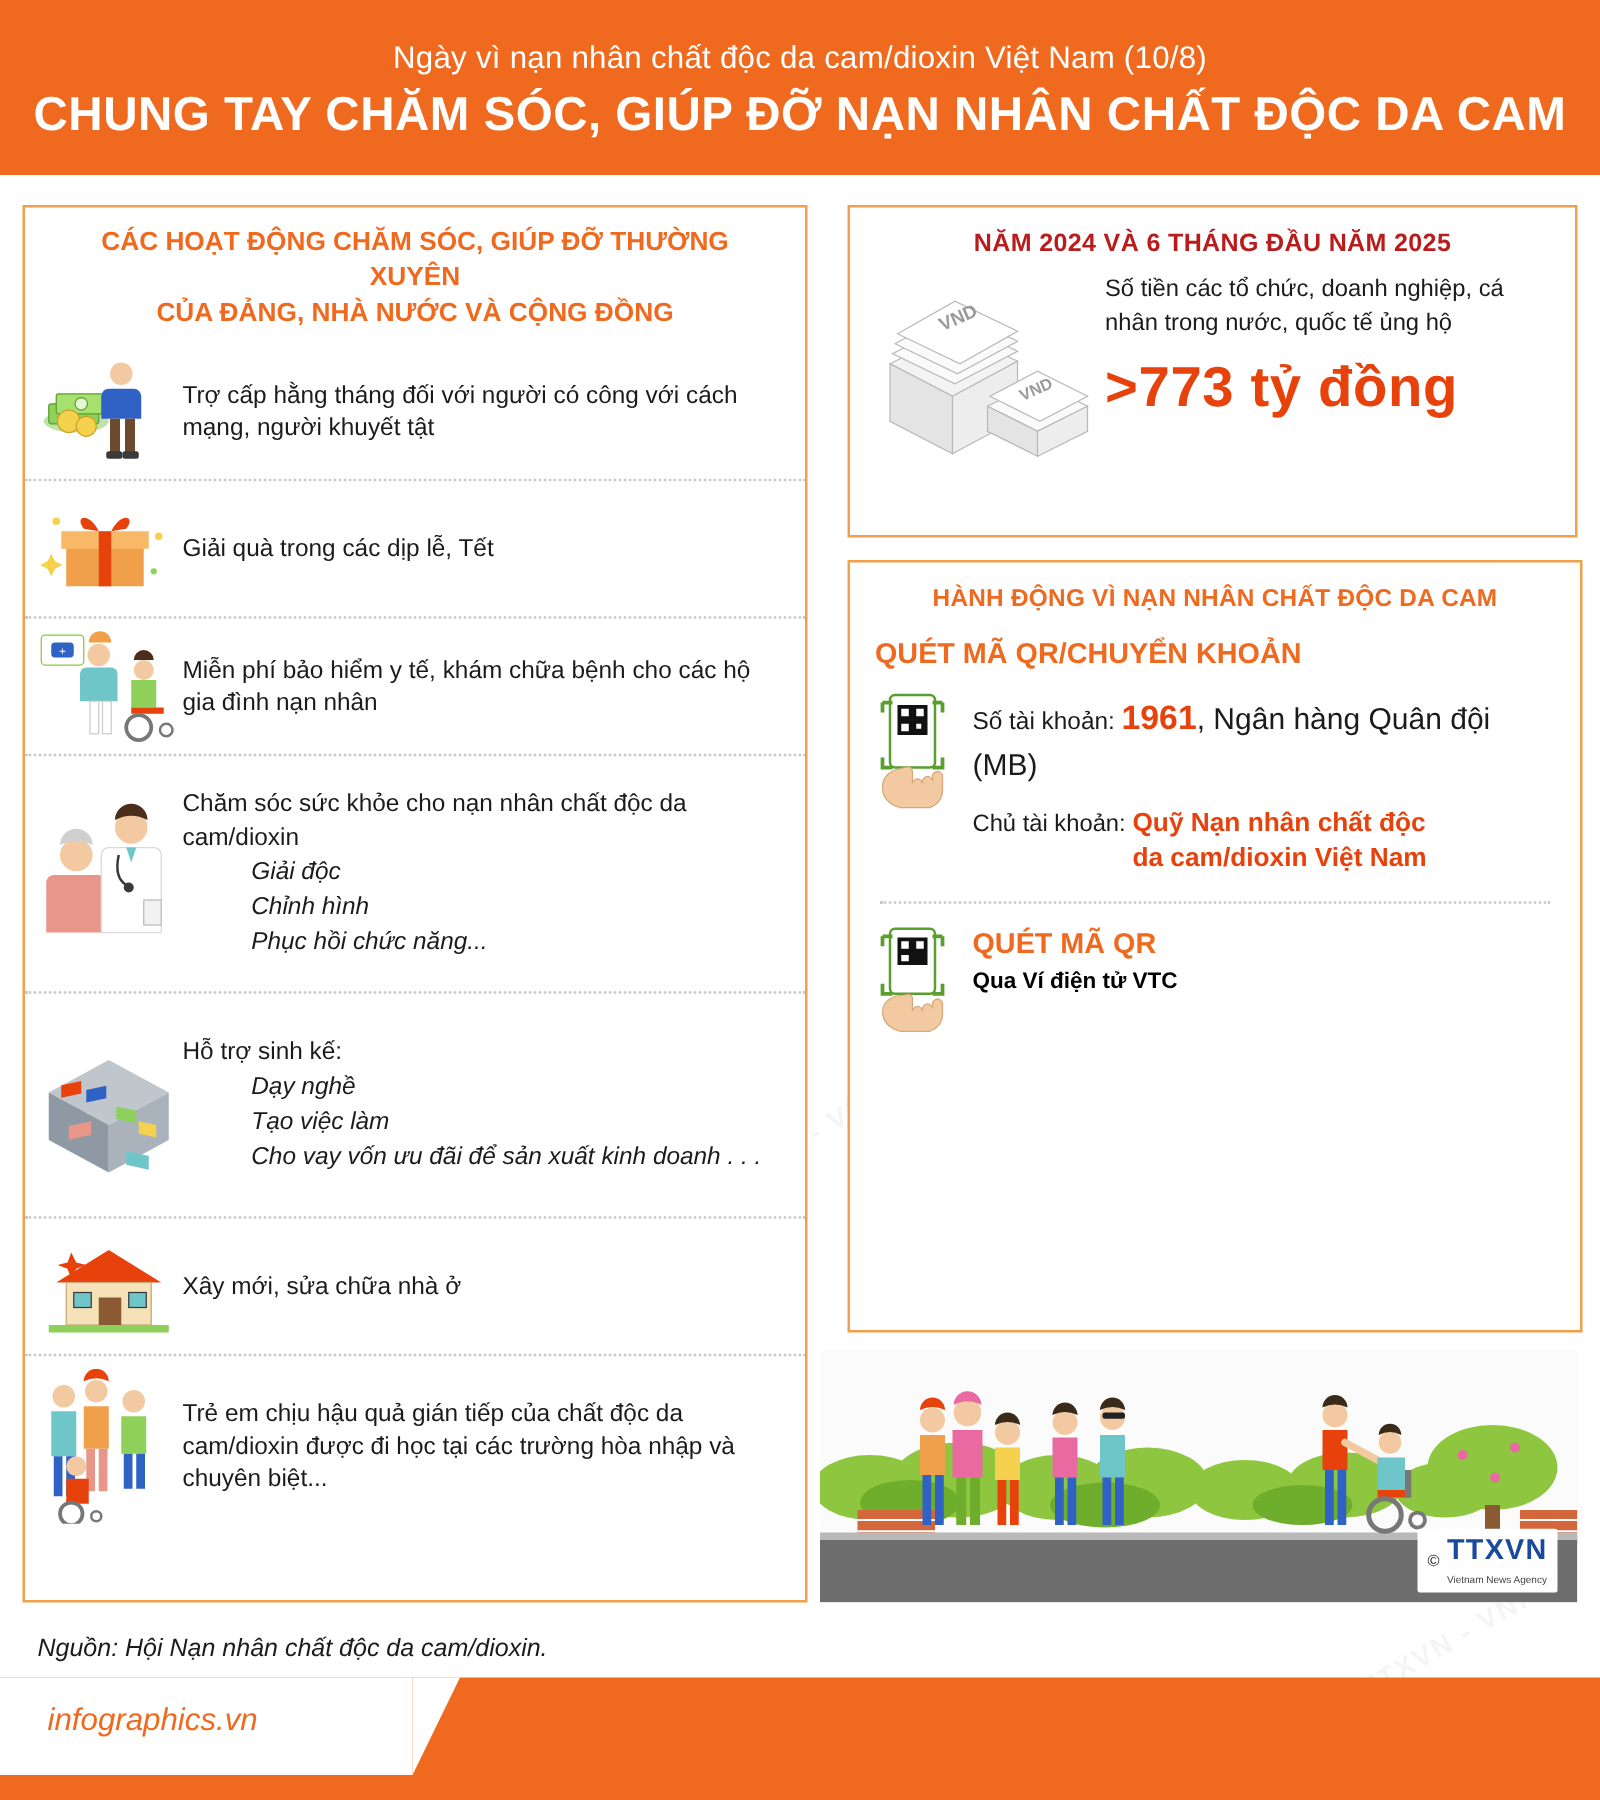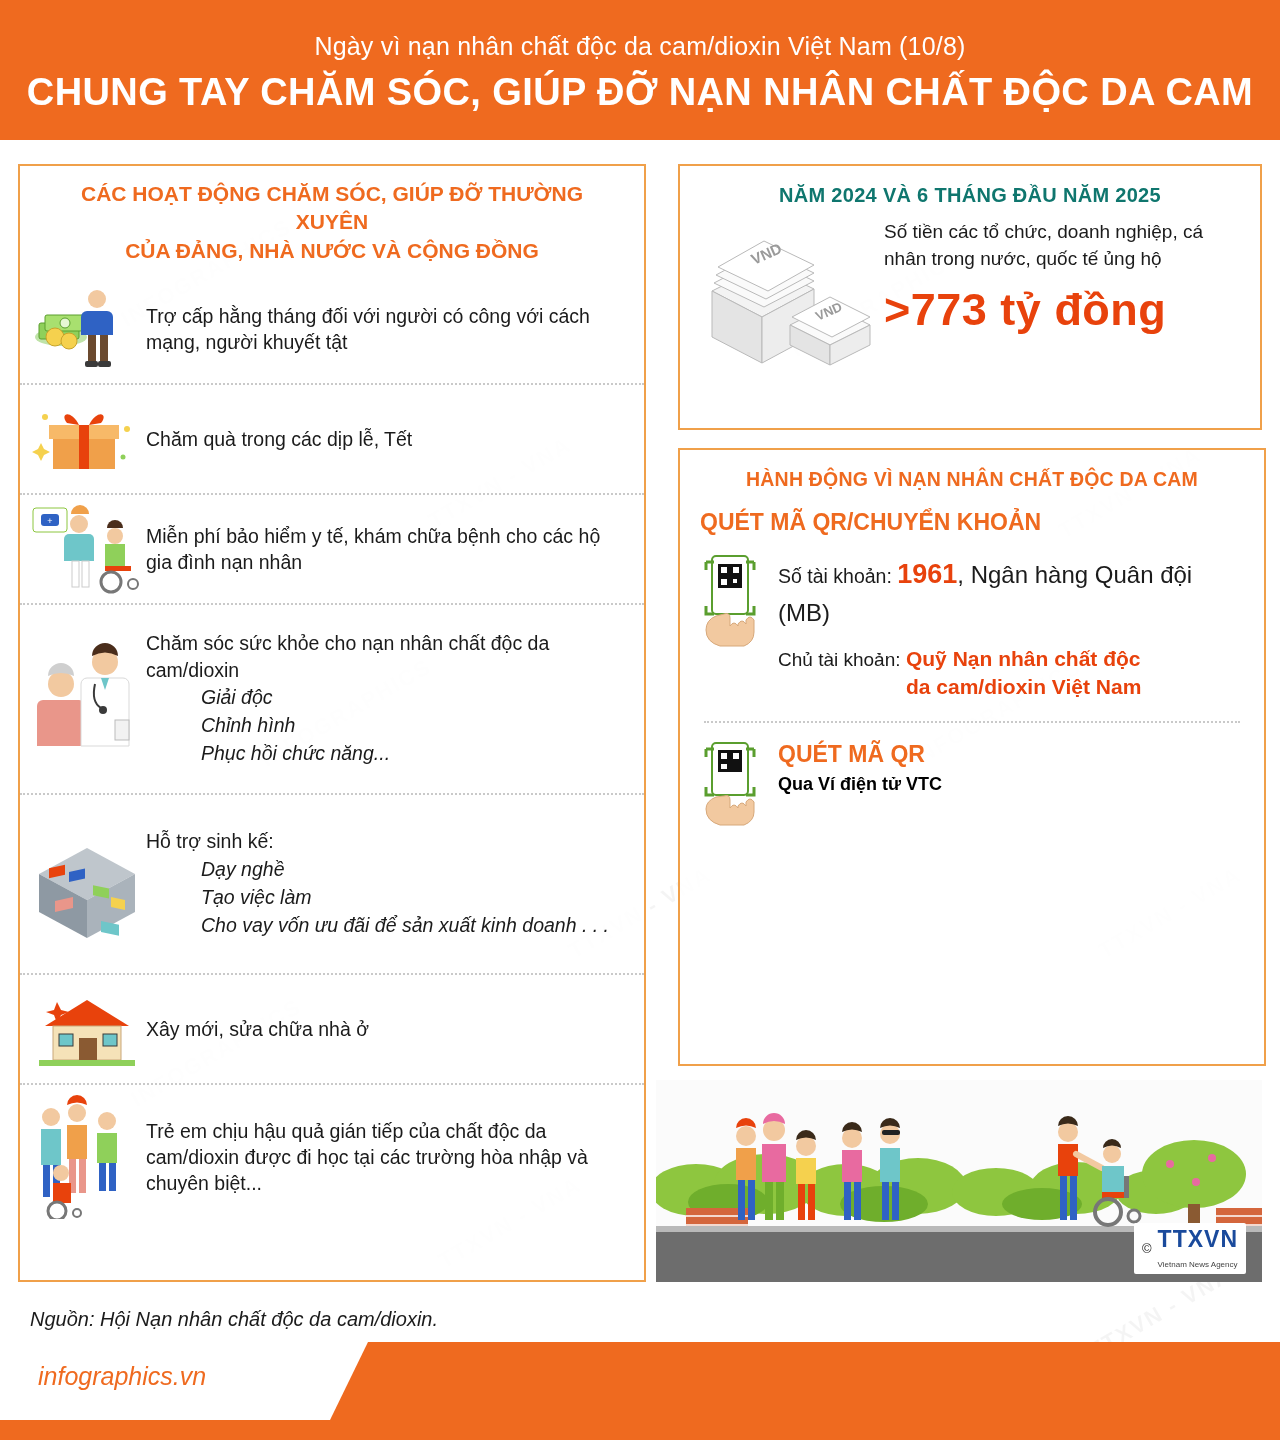--- a/index.html
+++ b/index.html
@@ -112,21 +112,21 @@
     position: absolute;
     left: 678px;
     top: 24px;
     width: 584px;
     height: 266px;
     border: 2px solid #f0a04a;
     background: rgba(255,255,255,0.85);
   }
   .money-title {
     text-align: center;
-    color: #0f766e;
+    color: #b91c1c;
     font-weight: bold;
     font-size: 20px;
     padding: 18px 0 6px 0;
     letter-spacing: .3px;
   }
   .money-body { display: flex; padding: 0 14px; }
   .money-ill { width: 190px; min-width: 190px; height: 170px; position: relative; }
   .money-right { flex: 1; padding-top: 6px; }
   .money-desc {
     font-size: 19px;
@@ -324,21 +324,21 @@
             <rect x="18" y="26" width="70" height="14" fill="#f7b968"></rect>
             <rect x="48" y="26" width="10" height="44" fill="#e8420c"></rect>
             <path d="M48 26 C40 10 28 14 36 24 z" fill="#e8420c"></path>
             <path d="M58 26 C66 10 78 14 70 24 z" fill="#e8420c"></path>
             <circle cx="14" cy="18" r="3" fill="#f5d14e"></circle>
             <circle cx="96" cy="30" r="3" fill="#f5d14e"></circle>
             <circle cx="92" cy="58" r="2.5" fill="#8fd05a"></circle>
             <path d="M10 44 l3 6 l6 3 l-6 3 l-3 6 l-3 -6 l-6 -3 l6 -3 z" fill="#f5d14e"></path>
           </svg>
         </div>
-        <div class="act-text">Chăm quà trong các dịp lễ, Tết</div>
+        <div class="act-text">Giải quà trong các dịp lễ, Tết</div>
       </div>
 
       <div class="act-row">
         <div class="act-icon">
           <svg width="112" height="94" viewBox="0 0 112 94">
             <rect x="2" y="6" width="34" height="24" rx="3" fill="#fff" stroke="#8cc63f"></rect>
             <rect x="10" y="12" width="18" height="12" rx="3" fill="#2f62c4"></rect>
             <text x="19" y="22" font-size="9" fill="#fff" text-anchor="middle" font-family="Liberation Sans">+</text>
             <circle cx="48" cy="22" r="9" fill="#f2c9a0"></circle>
             <path d="M40 12 a9 9 0 0 1 18 0 z" fill="#f0a04a"></path>

